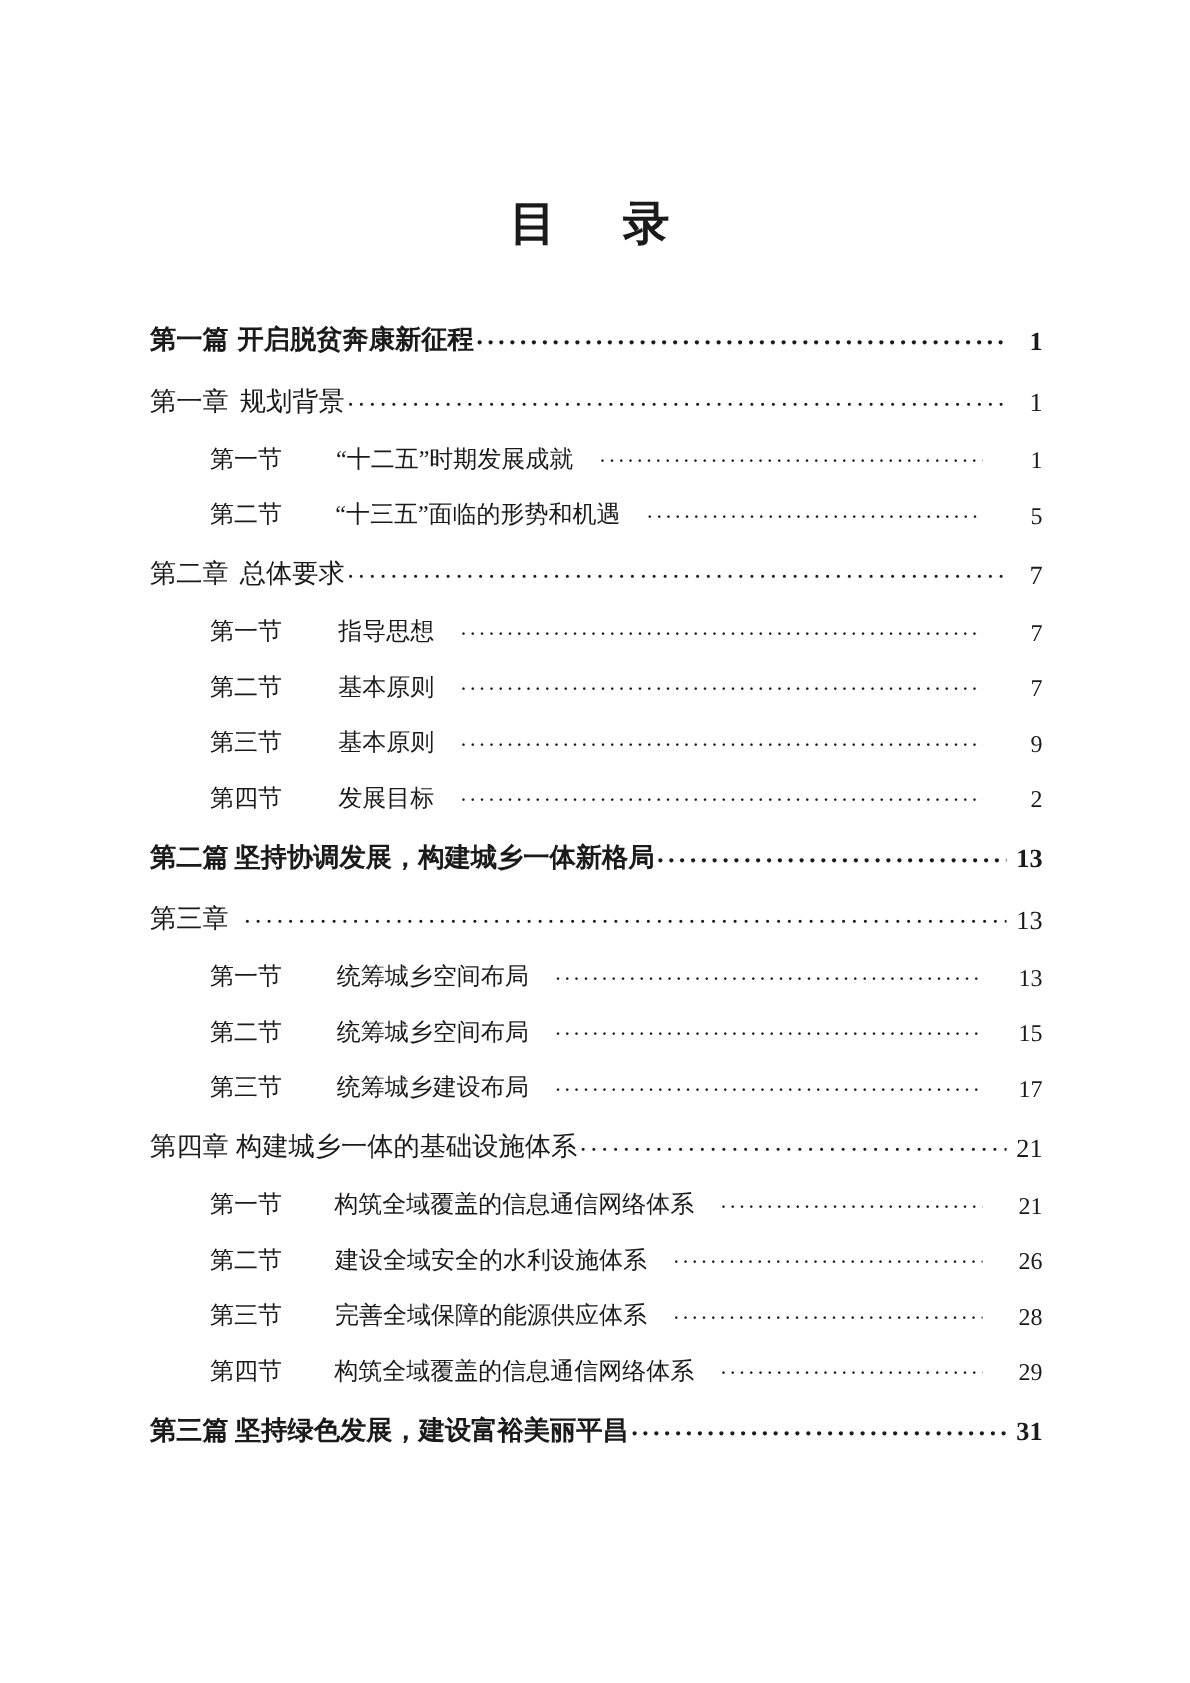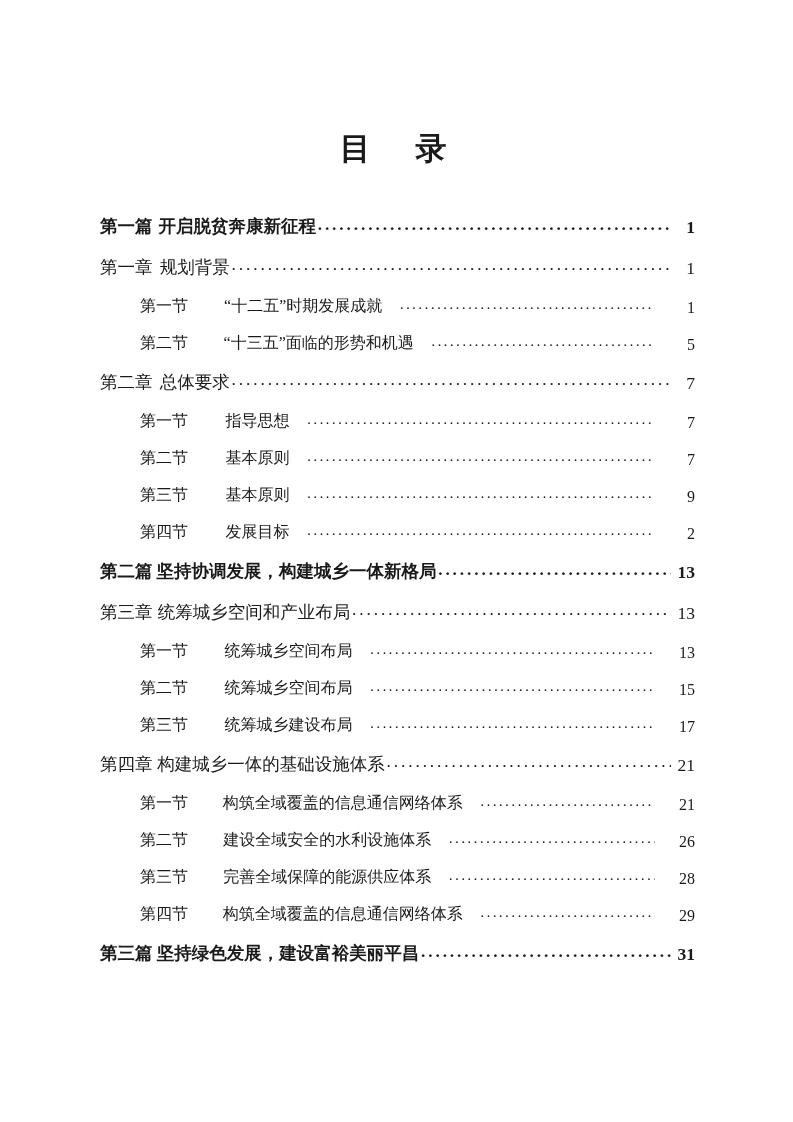--- a/index.html
+++ b/index.html
@@ -169,21 +169,20 @@
       <li class="toc-row lvl-pian">
         <span class="row-label">第二篇</span>
         <span class="row-gap"></span>
         <span class="row-label">坚持协调发展，构建城乡一体新格局</span>
         <span class="leader">·····································································································································</span>
         <span class="page-no">13</span>
       </li>
       <li class="toc-row lvl-zhang">
         <span class="row-label">第三章</span>
         <span class="row-gap"></span>
-        <span class="row-label">统筹城乡空间和产业布局</span>
         <span class="leader">·····································································································································</span>
         <span class="page-no">13</span>
       </li>
       <li class="toc-row lvl-jie">
         <span class="row-label">第一节</span>
         <span class="row-gap"></span>
         <span class="row-label">统筹城乡空间布局</span>
         <span class="leader">·····································································································································</span>
         <span class="page-no">13</span>
       </li>

